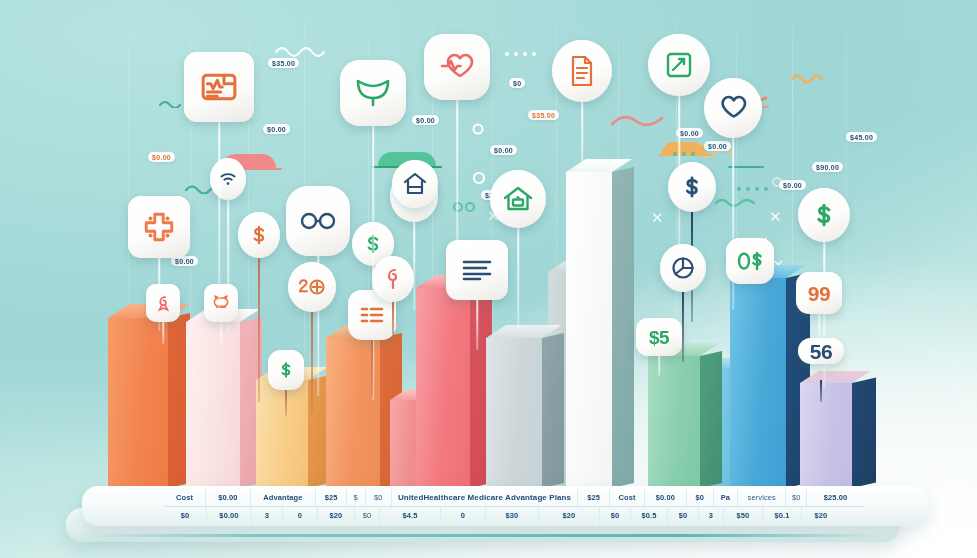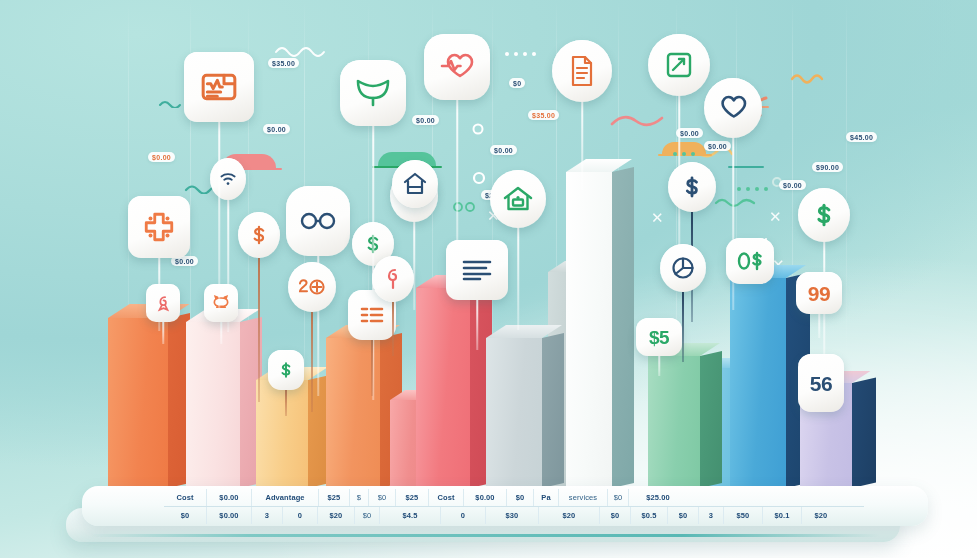--- a/index.html
+++ b/index.html
@@ -310,20 +310,21 @@
     <div class="plat-edge" style="left:90px;top:534px;width:790px"></div>
 
     <div class="tbl" style="left:164px;top:489px;width:700px">
       <div class="trow r1">
         <div class="tcell b" style="width:42px">Cost</div>
         <div class="tcell b" style="width:44px">$0.00</div>
         <div class="tcell b" style="width:66px">Advantage</div>
         <div class="tcell b" style="width:30px">$25</div>
         <div class="tcell" style="width:18px">$</div>
         <div class="tcell" style="width:26px">$0</div>
+        <div class="tcell b" style="width:188px;font-size:8px">UnitedHealthcare Medicare Advantage Plans</div>
         <div class="tcell b" style="width:32px">$25</div>
         <div class="tcell b" style="width:34px">Cost</div>
         <div class="tcell b" style="width:42px">$0.00</div>
         <div class="tcell b" style="width:26px">$0</div>
         <div class="tcell b" style="width:24px">Pa</div>
         <div class="tcell" style="width:48px">services</div>
         <div class="tcell" style="width:20px">$0</div>
         <div class="tcell b last" style="width:58px">$25.00</div>
       </div>
       <div class="trow">
@@ -620,19 +621,19 @@
 
     <div class="pin" style="left:796px;top:272px;width:46px;height:44px">
       <div class="stem" style="top:42px;height:24px"></div>
       <div class="badge rsq" style="top:0;width:46px;height:42px;border-radius:13px">
         <span class="numtxt" style="font-size:21px;color:#e4703a">99</span>
       </div>
     </div>
 
     <div class="pin" style="left:798px;top:338px;width:46px;height:44px">
       <div class="stem dark" style="top:42px;height:22px"></div>
-      <div class="badge rsq" style="top:16px;width:46px;height:58px;border-radius:13px">
+      <div class="badge rsq" style="top:0;width:46px;height:26px;border-radius:13px">
         <span class="numtxt" style="font-size:21px;color:#2b4f74">56</span>
       </div>
     </div>
 
   </div>
 </div>
 
 </body></html>

